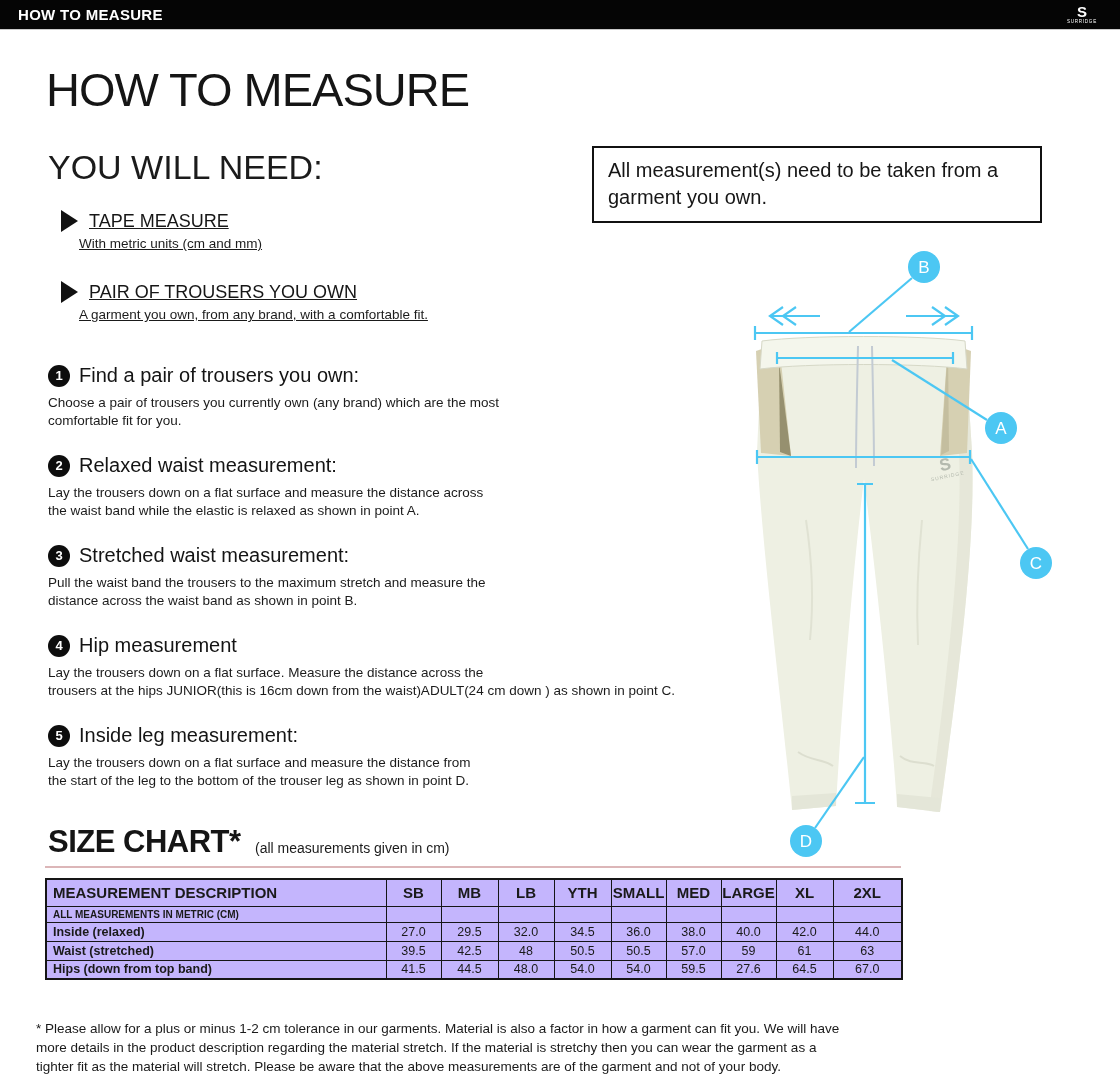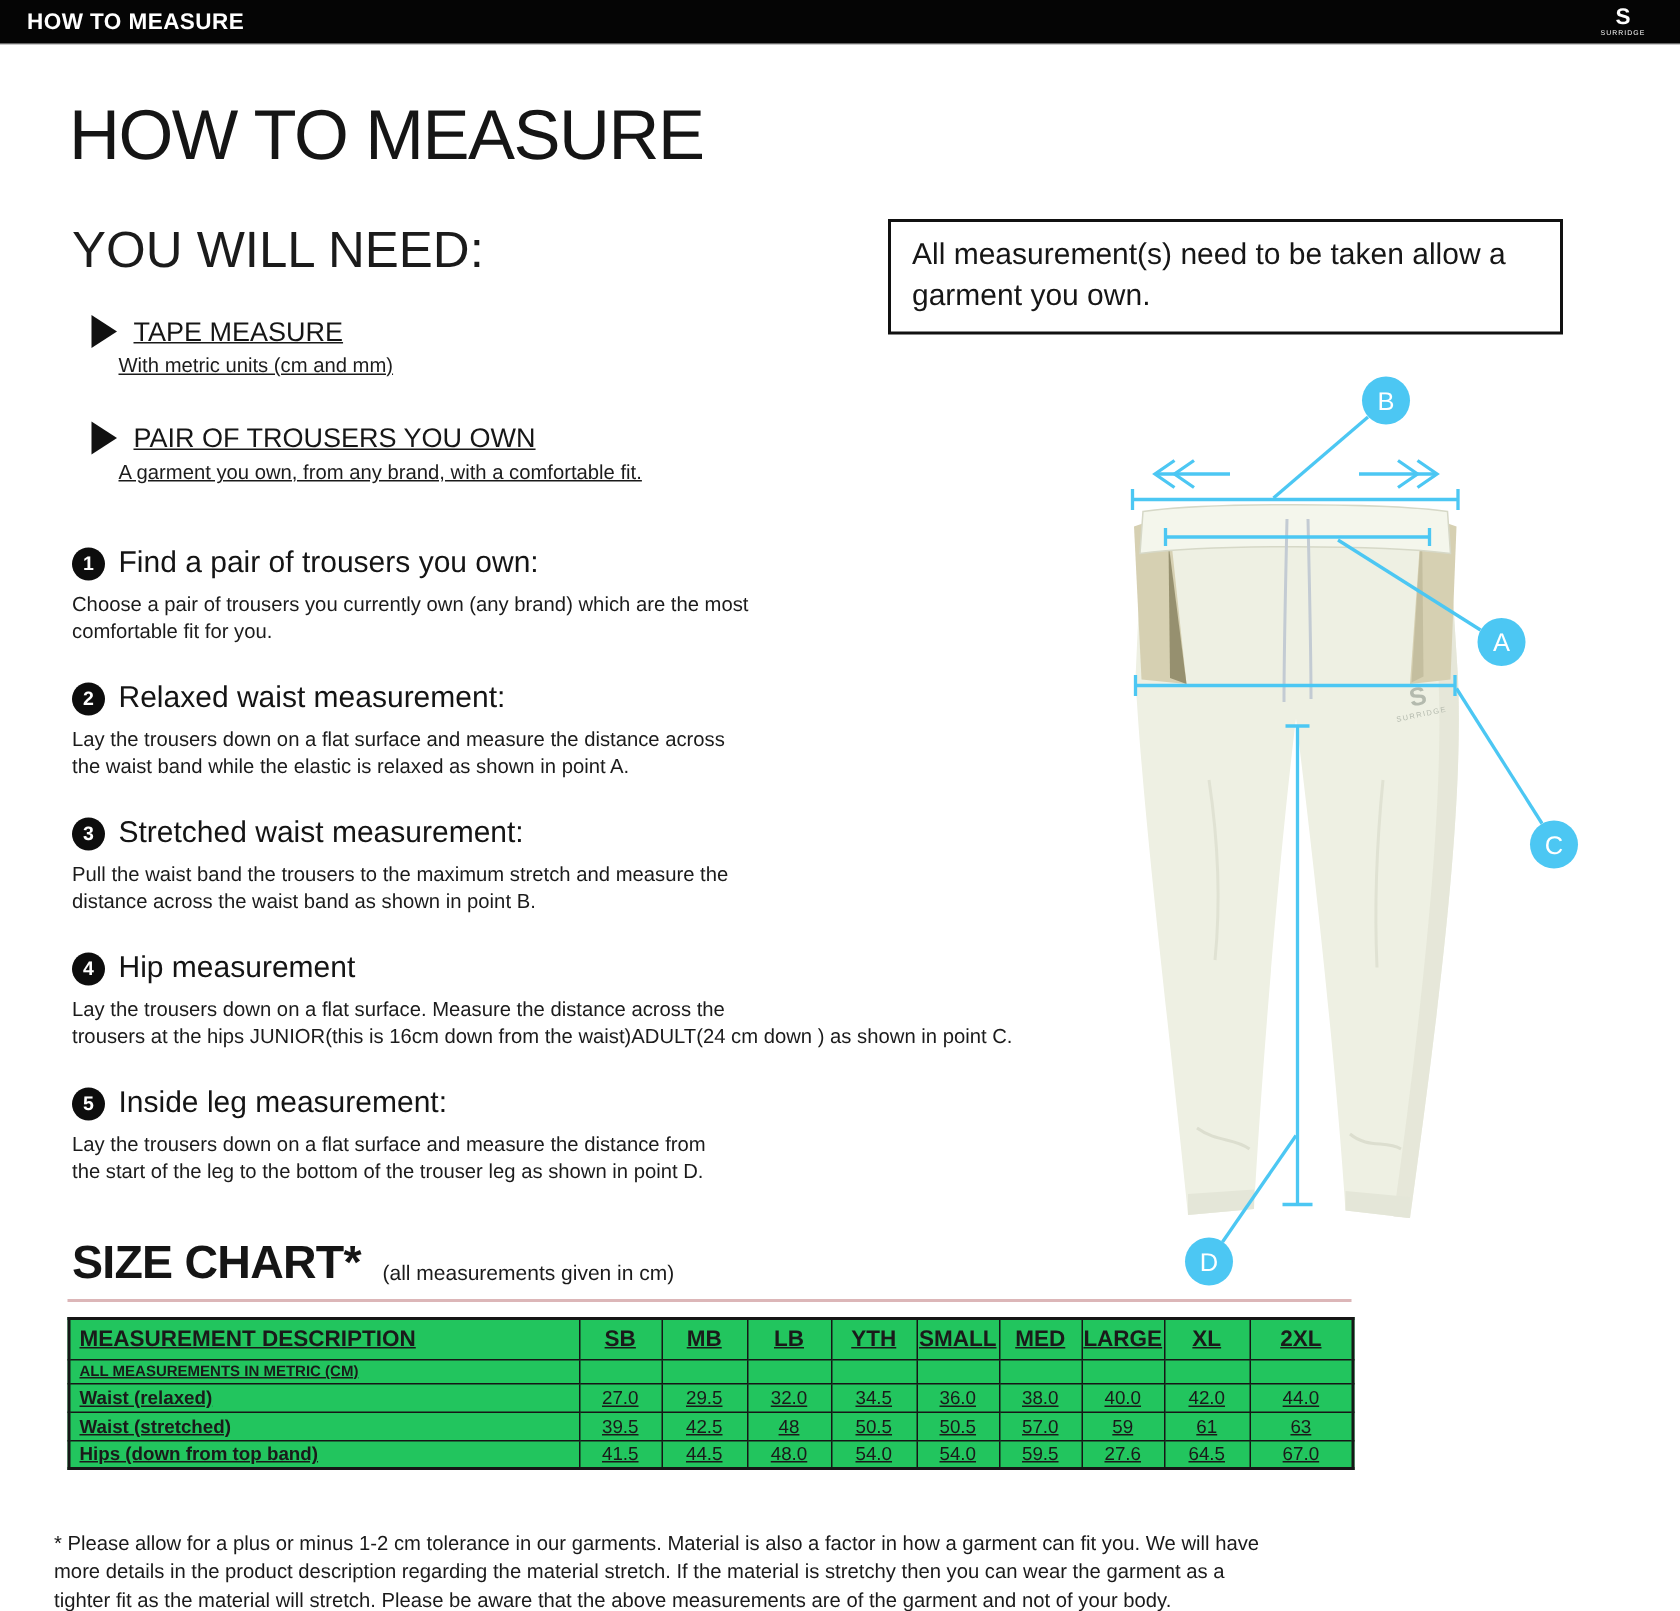--- a/index.html
+++ b/index.html
@@ -73,21 +73,21 @@
     font-size:31px; font-weight:700; letter-spacing:-.5px; color:#151515;
   }
   .sc-note { position:absolute; left:255px; top:840px; font-size:14px; color:#1b1b1b; }
   .pink-divider {
     position:absolute; left:45px; top:866px; width:856px; height:1.5px;
     background:#dcb6b8;
   }
   table.size-chart {
     position:absolute; left:45px; top:878px; width:856px;
     border-collapse:collapse; table-layout:fixed;
-    border:2px solid #161616; background:#22c55e;text-decoration:underline;
+    border:2px solid #161616; background:#c4b5fd;
   }
   table.size-chart th, table.size-chart td {
     border:1px solid #161616; text-align:center; vertical-align:middle;
     overflow:hidden; white-space:nowrap;
   }
   table.size-chart th { font-size:15px; font-weight:700; height:27px;text-align:center; }
   table.size-chart th.desc, table.size-chart td.desc { text-align:left; padding-left:6px; }
   tr.metric-row td { font-size:10px; font-weight:700; height:16px; }
   tr.data-row td { font-size:12.5px; height:19px; }
   tr.data-row td.desc { font-weight:700; }
@@ -120,21 +120,21 @@
 </div>
 
 <div class="need-item" style="top:281px;">
   <div class="row">
     <span class="play-icon"></span>
     <span class="need-name">PAIR OF TROUSERS YOU OWN</span>
   </div>
   <div class="need-desc">A garment you own, from any brand, with a comfortable fit.</div>
 </div>
 
-<div class="note-box">All measurement(s) need to be taken allow a
+<div class="note-box">All measurement(s) need to be taken from a
 garment you own.</div>
 
 <div class="step" style="top:364px;">
   <div class="head">
     <span class="step-badge">1</span>
     <span class="step-title">Find a pair of trousers you own:</span>
   </div>
   <div class="step-body">Choose a pair of trousers you currently own (any brand) which are the most
 comfortable fit for you.</div>
 </div>
@@ -282,21 +282,21 @@
         <td></td>
         <td></td>
         <td></td>
         <td></td>
         <td></td>
         <td></td>
         <td></td>
         <td></td>
       </tr>
       <tr class="data-row">
-        <td class="desc">Waist (relaxed)</td>
+        <td class="desc">Inside (relaxed)</td>
         <td>27.0</td>
         <td>29.5</td>
         <td>32.0</td>
         <td>34.5</td>
         <td>36.0</td>
         <td>38.0</td>
         <td>40.0</td>
         <td>42.0</td>
         <td>44.0</td>
       </tr>

